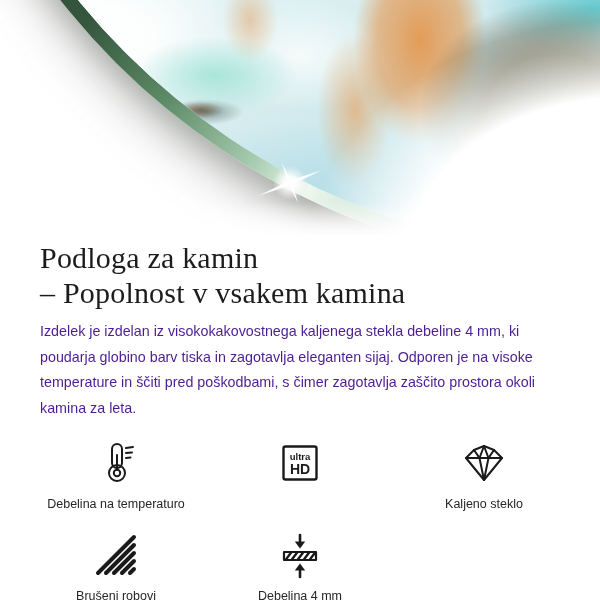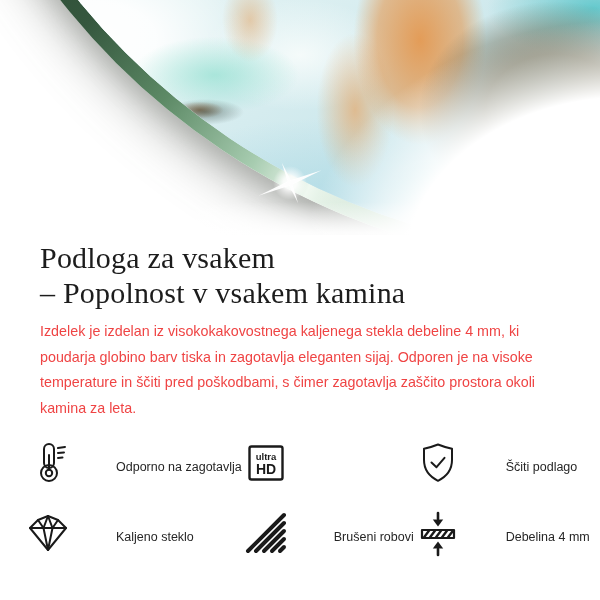--- a/index.html
+++ b/index.html
@@ -50,28 +50,28 @@
   .sparkle { position:absolute; left:255px; top:148px; width:70px; height:70px; }
   
   .page-title {
     margin:5px 30px 0 40px;
     font-family:"Liberation Serif", serif;
     font-weight:400; font-size:30px; line-height:35px;
     color:#1c1c1c; letter-spacing:.2px;
   }
   .description {
     margin:9px 32px 0 40px;
-    font-size:14.3px; line-height:25.5px; color:#ef4444;
+    font-size:14.3px; line-height:25.5px; color:#4c1d95;
   }
   
   .features {
     margin:16px 24px 0 24px;
     display:grid; grid-template-columns:repeat(3,1fr); row-gap:18px;
   }
-  .feature { display:flex; flex-direction:row; align-items:center;gap:44px; }
+  .feature { display:flex; flex-direction:column; align-items:center; }
   .feature .iconbox { height:52px; display:flex; align-items:center; justify-content:center; }
   .feature .label { margin-top:8px; font-size:12.5px; color:#262626; white-space:nowrap; }
   .icn { stroke:#1a1a1a; stroke-width:2; fill:none; stroke-linecap:round; stroke-linejoin:round; }
   .icn .solid { fill:#1a1a1a; stroke:none; }
   .badge-top { font:600 9.5px "Liberation Sans", sans-serif; fill:#1a1a1a; stroke:none; }
   .badge-bottom { font:800 14px "Liberation Sans", sans-serif; fill:#1a1a1a; stroke:none; }
 </style>
 </head>
 <body>
 
@@ -89,62 +89,53 @@
     </defs>
     <circle cx="35" cy="35" r="17" fill="url(#sg)"></circle>
     <g transform="rotate(-22 35 35)" fill="#ffffff" opacity="0.95">
       <polygon points="1,35 35,32.6 69,35 35,37.4"></polygon>
       <polygon points="35,13 33.2,35 35,57 36.8,35"></polygon>
     </g>
   </svg>
 </div>
 
 <h1 class="page-title">
-  <span>Podloga za vsakem</span><br>
+  <span>Podloga za kamin</span><br>
   <span>– Popolnost v vsakem kamina</span>
 </h1>
 
 <p class="description">Izdelek je izdelan iz visokokakovostnega kaljenega stekla debeline 4 mm, ki poudarja globino barv tiska in zagotavlja eleganten sijaj. Odporen je na visoke temperature in ščiti pred poškodbami, s čimer zagotavlja zaščito prostora okoli kamina za leta.</p>
 
 <div class="features">
 
   <div class="feature">
     <div class="iconbox">
       <svg class="icn" width="48" height="48" viewBox="0 0 48 48">
         <rect x="20" y="5" width="10" height="24" rx="5"></rect>
         <circle cx="25" cy="34" r="8"></circle>
         <circle cx="25" cy="34" r="3.2"></circle>
         <line x1="25" y1="30.5" x2="25" y2="16"></line>
         <line x1="34" y1="9" x2="41" y2="8"></line>
         <line x1="34" y1="14" x2="40" y2="13.4"></line>
         <line x1="34" y1="19" x2="38.5" y2="18.6"></line>
       </svg>
     </div>
-    <div class="label">Odporno na zagotavlja</div>
+    <div class="label">Debelina na temperaturo</div>
   </div>
 
   <div class="feature">
     <div class="iconbox">
       <svg class="icn" width="48" height="48" viewBox="0 0 48 48">
         <rect x="7.5" y="7.5" width="33" height="33" rx="2" stroke-width="2.4"></rect>
         <text x="24" y="20.5" text-anchor="middle" class="badge-top">ultra</text>
         <text x="24" y="34.5" text-anchor="middle" class="badge-bottom">HD</text>
       </svg>
     </div>
   </div>
 
-  <div class="feature">
-    <div class="iconbox">
-      <svg class="icn" width="48" height="48" viewBox="0 0 48 48">
-        <path d="M24 5.5 C29 7.5 33.5 8.8 38 9.8 L38 21 C38 31 32 37.8 24 41.8 C16 37.8 10 31 10 21 L10 9.8 C14.5 8.8 19 7.5 24 5.5 Z"></path>
-        <polyline points="17.5,23.5 22.5,28.2 30.5,18.8"></polyline>
-      </svg>
-    </div>
-    <div class="label">Ščiti podlago</div>
-  </div>
 
   <div class="feature">
     <div class="iconbox">
       <svg class="icn" width="48" height="48" viewBox="0 0 48 48">
         <path d="M14 11 L24 7 L34 11 L42 19 L24 41 L6 19 Z"></path>
         <line x1="6" y1="19" x2="42" y2="19"></line>
         <line x1="14" y1="11" x2="19.5" y2="19"></line>
         <line x1="34" y1="11" x2="28.5" y2="19"></line>
         <line x1="24" y1="7" x2="19.5" y2="19"></line>
         <line x1="24" y1="7" x2="28.5" y2="19"></line>

